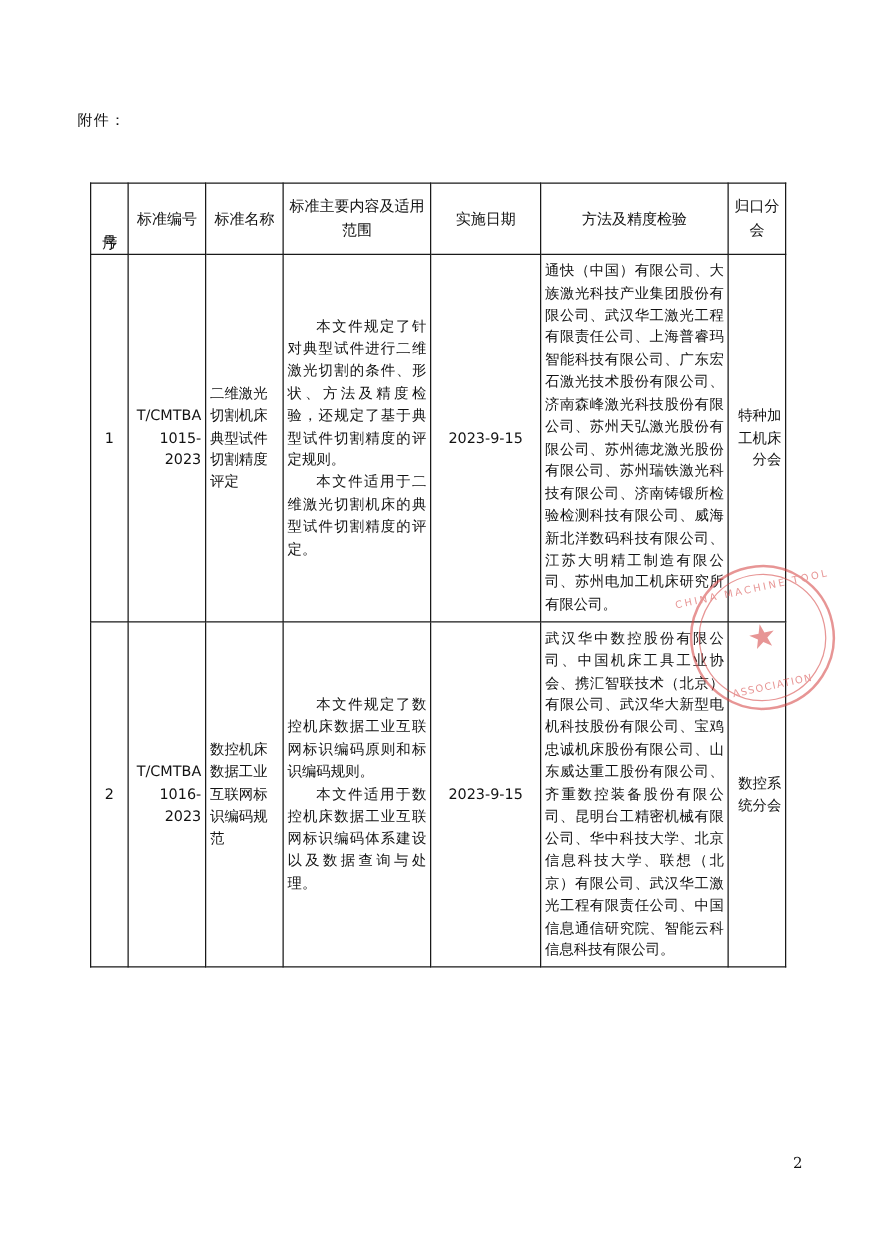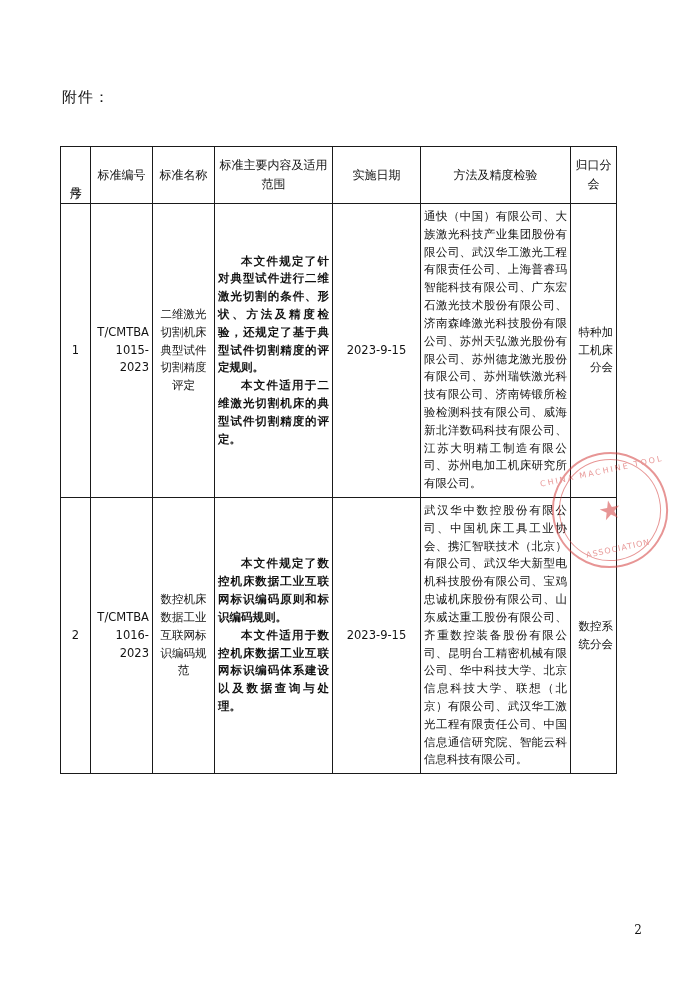--- a/index.html
+++ b/index.html
@@ -17,38 +17,38 @@
   }
   .page {
     position: absolute;
     inset: 0;
     padding: 0;
   }
   .attachment-label {
     position: absolute;
     left: 62px;
     top: 88px;
-    font-size: 15px;
+    font-size: 12px;
     font-family: "DejaVu Serif", "Liberation Serif", serif;
     letter-spacing: 1px;
   }
   .doc-title {
     position: absolute;
     left: 0;
     right: 0;
     top: 112px;
     text-align: center;
     font-size: 17px;
     font-weight: bold;
     font-family: "DejaVu Serif", "Liberation Serif", serif;
     letter-spacing: 1.5px;
   }
   table.main {
     position: absolute;
-    left: 60px;
+    left: 72px;
     top: 146px;
     width: 532px;
     border-collapse: collapse;
     table-layout: fixed;
   }
   table.main th, table.main td {
     border: 1px solid #1a1a1a;
     vertical-align: middle;
     font-size: 11.5px;
     line-height: 1.55;
@@ -74,29 +74,28 @@
   }
   td.seq {
     text-align: center;
     font-size: 12.5px;
   }
   td.code {
     text-align: right;
     font-size: 11.5px;
   }
   td.name {
-    text-align: center;
+    text-align: left;
     padding-left: 6px;
     padding-right: 6px;
   }
   td.scope {
     text-align: left;
     padding-left: 8px;
     padding-right: 8px;
-    font-weight: bold;
   }
   td.scope p {
     margin: 0 0 0 0;
     text-indent: 2em;
     text-align: justify;
   }
   td.drafter {
     text-align: justify;
     padding-left: 8px;
     padding-right: 8px;

